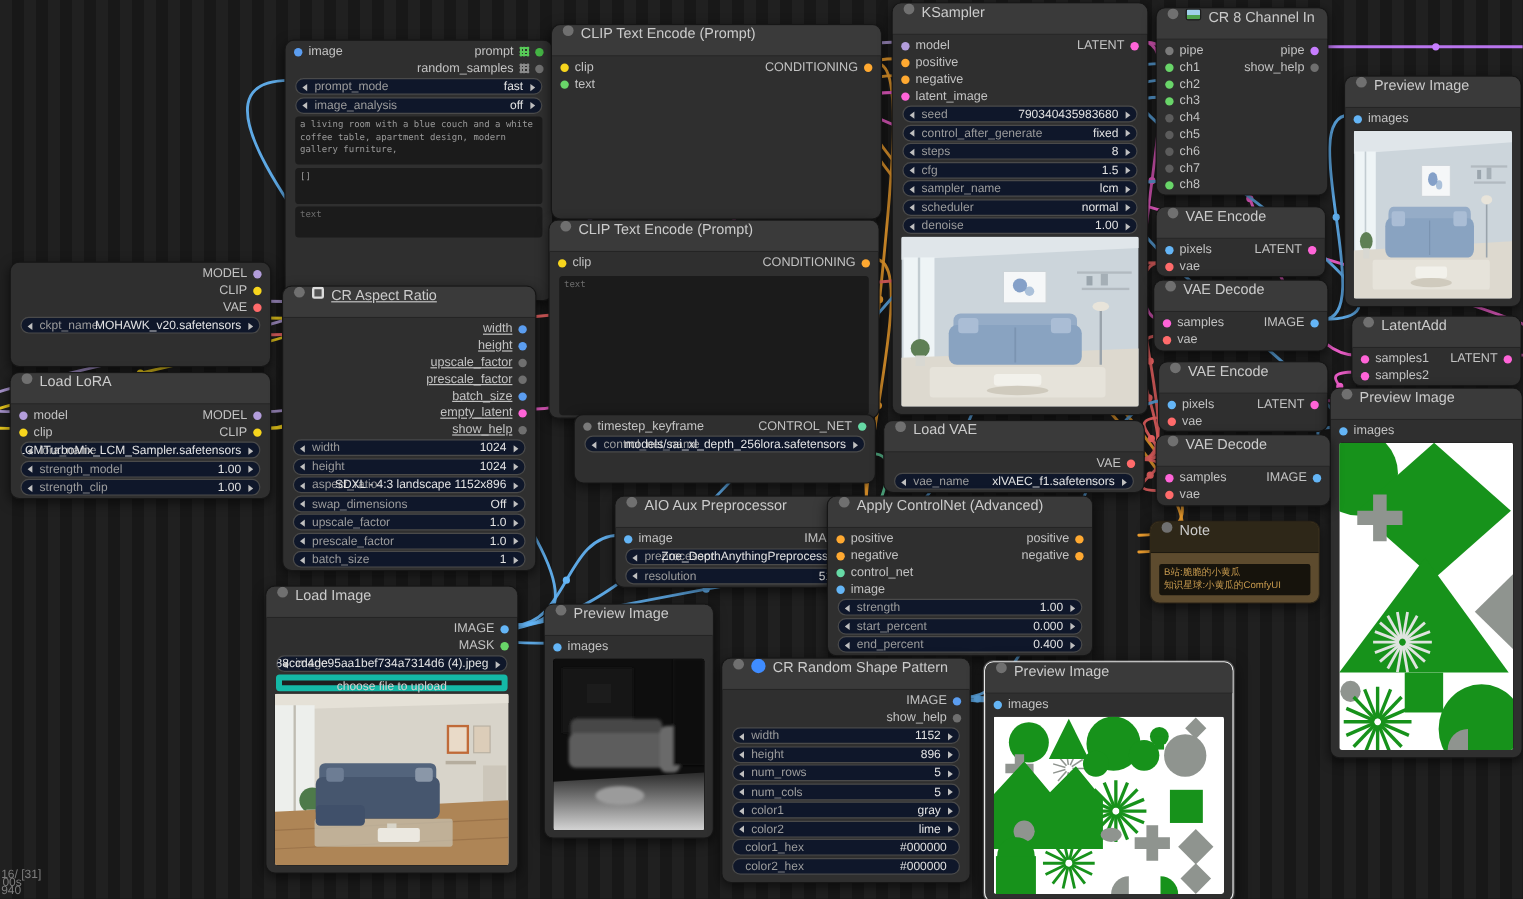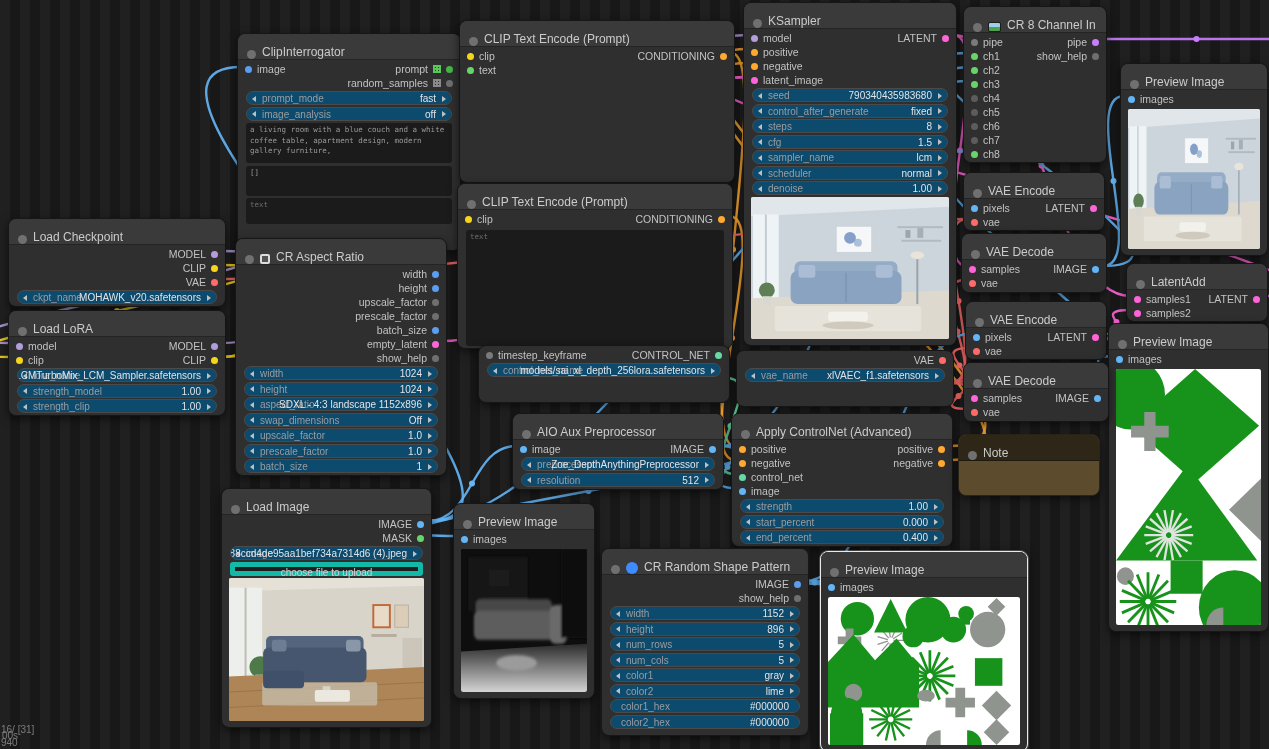--- a/index.html
+++ b/index.html
@@ -6,39 +6,39 @@
 html,body{width:1269px;height:749px;overflow:hidden;background:#1a1a1a}
 #stage{position:relative;width:1269px;height:749px;font-family:"Liberation Sans",sans-serif;
   background:
    repeating-linear-gradient(90deg, rgba(255,255,255,0.022) 0 10px, rgba(0,0,0,0.12) 10px 20px),
    #1b1b1b;}
 #wires{position:absolute;left:0;top:0;width:1269px;height:749px;z-index:1;pointer-events:none}
 #nodes{position:absolute;left:0;top:0;z-index:2}
 .node{position:absolute;background:#2f2f2f;border:1px solid #161616;border-radius:8px;
   box-shadow:0 3px 10px rgba(0,0,0,.55);color:#c2c2c2}
 .node.selected{border:1.5px solid #e9e9e9;box-shadow:0 0 0 1px rgba(255,255,255,.22),0 3px 12px rgba(0,0,0,.6)}
-.ntitle{height:26px;display:flex;align-items:flex-end;gap:6px;padding:0 9px;background:#3a3a3a;
+.ntitle{height:26px;display:flex;align-items:flex-start;gap:6px;padding:0 9px;background:#3a3a3a;
   border-radius:7px 7px 0 0;border-bottom:1px solid #242424;color:#cbcbcb;font-size:12px;white-space:nowrap;overflow:hidden}
 .collapse-dot{width:9px;height:9px;border-radius:50%;background:#707070;flex:none}
 .icon-img{width:13px;height:10px;border-radius:2px;flex:none;border:1px solid #1d1d1d;
   background:linear-gradient(180deg,#9fd0ea 0 55%,#4ea34e 55% 100%)}
 .icon-square{width:10px;height:10px;flex:none;border:2px solid #dcdcdc;border-radius:2px;background:rgba(160,160,160,.25)}
 .icon-circle{width:12px;height:12px;flex:none;border-radius:50%;background:#3f8cff}
 .badges{display:flex;gap:2px;margin-left:2px;flex:none}
 .badge-sq{width:11px;height:11px;border-radius:3px;background:#3d5af1}
 .badge-c{width:10px;height:10px;border-radius:50%;background:#2b2b2b;border:1px solid #565656}
 .nbody{padding-top:3px}
 .srow{display:flex;align-items:flex-start;height:14px;padding:0 7px;font-size:10.5px;color:#c2c2c2}
 .sin{display:flex;align-items:center;gap:5px;min-width:0}
 .sout{display:flex;align-items:center;gap:5px;margin-left:auto}
 .dot{width:7px;height:7px;border-radius:50%;flex:none}
 .gicon{width:8px;height:8px;flex:none;
   background-image:repeating-linear-gradient(0deg,currentColor 0 1.6px,transparent 1.6px 3.2px),
                    repeating-linear-gradient(90deg,currentColor 0 1.6px,transparent 1.6px 3.2px)}
-.wrow{position:relative;height:14px;margin:0 8px 1.5px;background:#0c4a6e;border:1px solid #4a4a4a;
+.wrow{position:relative;height:14px;margin:0 8px 1.5px;background:#0f172a;border:1px solid #4a4a4a;
   border-radius:8px;font-size:10px;color:#9c9c9c;overflow:hidden}
 .wlabel{position:absolute;left:15px;top:1px;white-space:nowrap}
 .wval{position:absolute;right:15px;top:1px;color:#e3e3e3;white-space:nowrap}
 .wrow.noarr .wlabel{left:10px}
 .wrow.noarr .wval{right:10px}
 .arrL{position:absolute;left:5px;top:3.5px;width:0;height:0;border-right:4.5px solid #c0c0c0;
   border-top:3px solid transparent;border-bottom:3px solid transparent}
 .arrR{position:absolute;right:5px;top:3.5px;width:0;height:0;border-left:4.5px solid #c0c0c0;
   border-top:3px solid transparent;border-bottom:3px solid transparent}
 .wbtn{height:14px;margin:0 8px 1.5px;background:#1e1e1e;border:5px solid #14b8a6;border-radius:3px;
@@ -124,24 +124,20 @@
       <circle cx="1035" cy="159.5" r="3" fill="#64b5f6"></circle>
       <path d="M 720 446 C 831.15 446, 855.85 67, 967 67" stroke="#64b5f6" fill="none" stroke-width="2.4" opacity="0.92" stroke-linecap="round"></path>
       <circle cx="843.5" cy="256.5" r="3" fill="#64b5f6"></circle>
       <path d="M 428 521 C 588 521, 807 81, 967 81" stroke="#64b5f6" fill="none" stroke-width="2.4" opacity="0.92" stroke-linecap="round"></path>
       <circle cx="697.5" cy="301" r="3" fill="#64b5f6"></circle>
       <path d="M 1105 395 C 1247.8 395, 824.2 151, 967 151" stroke="#64b5f6" fill="none" stroke-width="2.4" opacity="0.92" stroke-linecap="round"></path>
       <circle cx="1036" cy="273" r="3" fill="#64b5f6"></circle>
     </svg>
   <div id="nodes">
       <div class="node" style="left: 237px; top: 33px; width: 224px; min-height: 218px;">
-        <div class="ntitle">
-          <span class="collapse-dot"></span>
-          <span>ClipInterrogator</span>
-        </div>
         <div class="nbody">
           <div class="srow">
             <span class="sin">
               <span class="dot" style="background: rgb(91, 157, 240);"></span>
               <span>image</span>
             </span>
             <span class="sout">
               <span>prompt</span>
               <span class="gicon" style="color: rgb(87, 201, 87);"></span>
               <span class="dot" style="background: rgb(69, 181, 69);"></span>
@@ -168,24 +164,20 @@
               <span class="wlabel">image_analysis</span>
               <span class="wval">off</span>
             </div>
           </div>
           <div class="ta" style="height: 40px;">a living room with a blue couch and a white coffee table, apartment design, modern gallery furniture,</div>
           <div class="ta" style="height: 30px;">[]</div>
           <div class="ta dim" style="height: 26px;">text</div>
         </div>
       </div>
       <div class="node" style="left: 8px; top: 218px; width: 218px; min-height: 88px;">
-        <div class="ntitle">
-          <span class="collapse-dot"></span>
-          <span>Load Checkpoint</span>
-        </div>
         <div class="nbody">
           <div class="srow">
             <span class="sin"></span>
             <span class="sout">
               <span>MODEL</span>
               <span class="dot" style="background: rgb(179, 157, 219);"></span>
             </span>
           </div>
           <div class="srow">
             <span class="sin"></span>
@@ -252,21 +244,21 @@
             </div>
             <div class="wrow">
               <span class="arrL"></span>
               <span class="arrR"></span>
               <span class="wlabel">strength_clip</span>
               <span class="wval">1.00</span>
             </div>
           </div>
         </div>
       </div>
-      <div class="node" style="left: 235px; top: 238px; width: 212px; min-height: 228px;">
+      <div class="node" style="left: 235px; top: 238px; width: 212px; min-height: 228px; text-decoration: underline;">
         <div class="ntitle">
           <span class="collapse-dot"></span>
           <span class="icon-square"></span>
           <span>CR Aspect Ratio</span>
         </div>
         <div class="nbody">
           <div class="srow">
             <span class="sin"></span>
             <span class="sout">
               <span>width</span>
@@ -855,39 +847,43 @@
             <div class="wrow">
               <span class="arrL"></span>
               <span class="arrR"></span>
               <span class="wlabel">resolution</span>
               <span class="wval">512</span>
             </div>
           </div>
         </div>
       </div>
       <div class="node" style="left: 736px; top: 350px; width: 218px; min-height: 57px;">
+        <div class="ntitle">
+          <span class="collapse-dot"></span>
+          <span>Load VAE</span>
+        </div>
         <div class="nbody">
           <div class="srow">
             <span class="sin"></span>
             <span class="sout">
               <span>VAE</span>
               <span class="dot" style="background: rgb(255, 107, 107);"></span>
             </span>
           </div>
           <div class="widgets">
             <div class="wrow">
               <span class="arrL"></span>
               <span class="arrR"></span>
               <span class="wlabel">vae_name</span>
               <span class="wval">xlVAEC_f1.safetensors</span>
             </div>
           </div>
         </div>
       </div>
-      <div class="node" style="left: 731px; top: 413px; width: 222px; min-height: 132px;">
+      <div class="node" style="left: 689px; top: 413px; width: 222px; min-height: 132px;">
         <div class="ntitle">
           <span class="collapse-dot"></span>
           <span>Apply ControlNet (Advanced)</span>
         </div>
         <div class="nbody">
           <div class="srow">
             <span class="sin">
               <span class="dot" style="background: rgb(255, 169, 49);"></span>
               <span>positive</span>
             </span>
@@ -937,20 +933,26 @@
               <span class="wlabel">end_percent</span>
               <span class="wval">0.400</span>
             </div>
           </div>
         </div>
       </div>
       <div class="node note" style="left: 958px; top: 434px; width: 142px; min-height: 62px;">
         <div class="ntitle">
           <span class="collapse-dot"></span>
           <span>Note</span>
+        </div>
+        <div class="nbody">
+          <div class="note-box">
+            <div>B站:脆脆的小黄瓜</div>
+            <div>知识星球:小黄瓜的ComfyUI</div>
+          </div>
         </div>
       </div>
       <div class="node" style="left: 221px; top: 488px; width: 211px; min-height: 238px;">
         <div class="ntitle">
           <span class="collapse-dot"></span>
           <span>Load Image</span>
         </div>
         <div class="nbody">
           <div class="srow">
             <span class="sin"></span>

